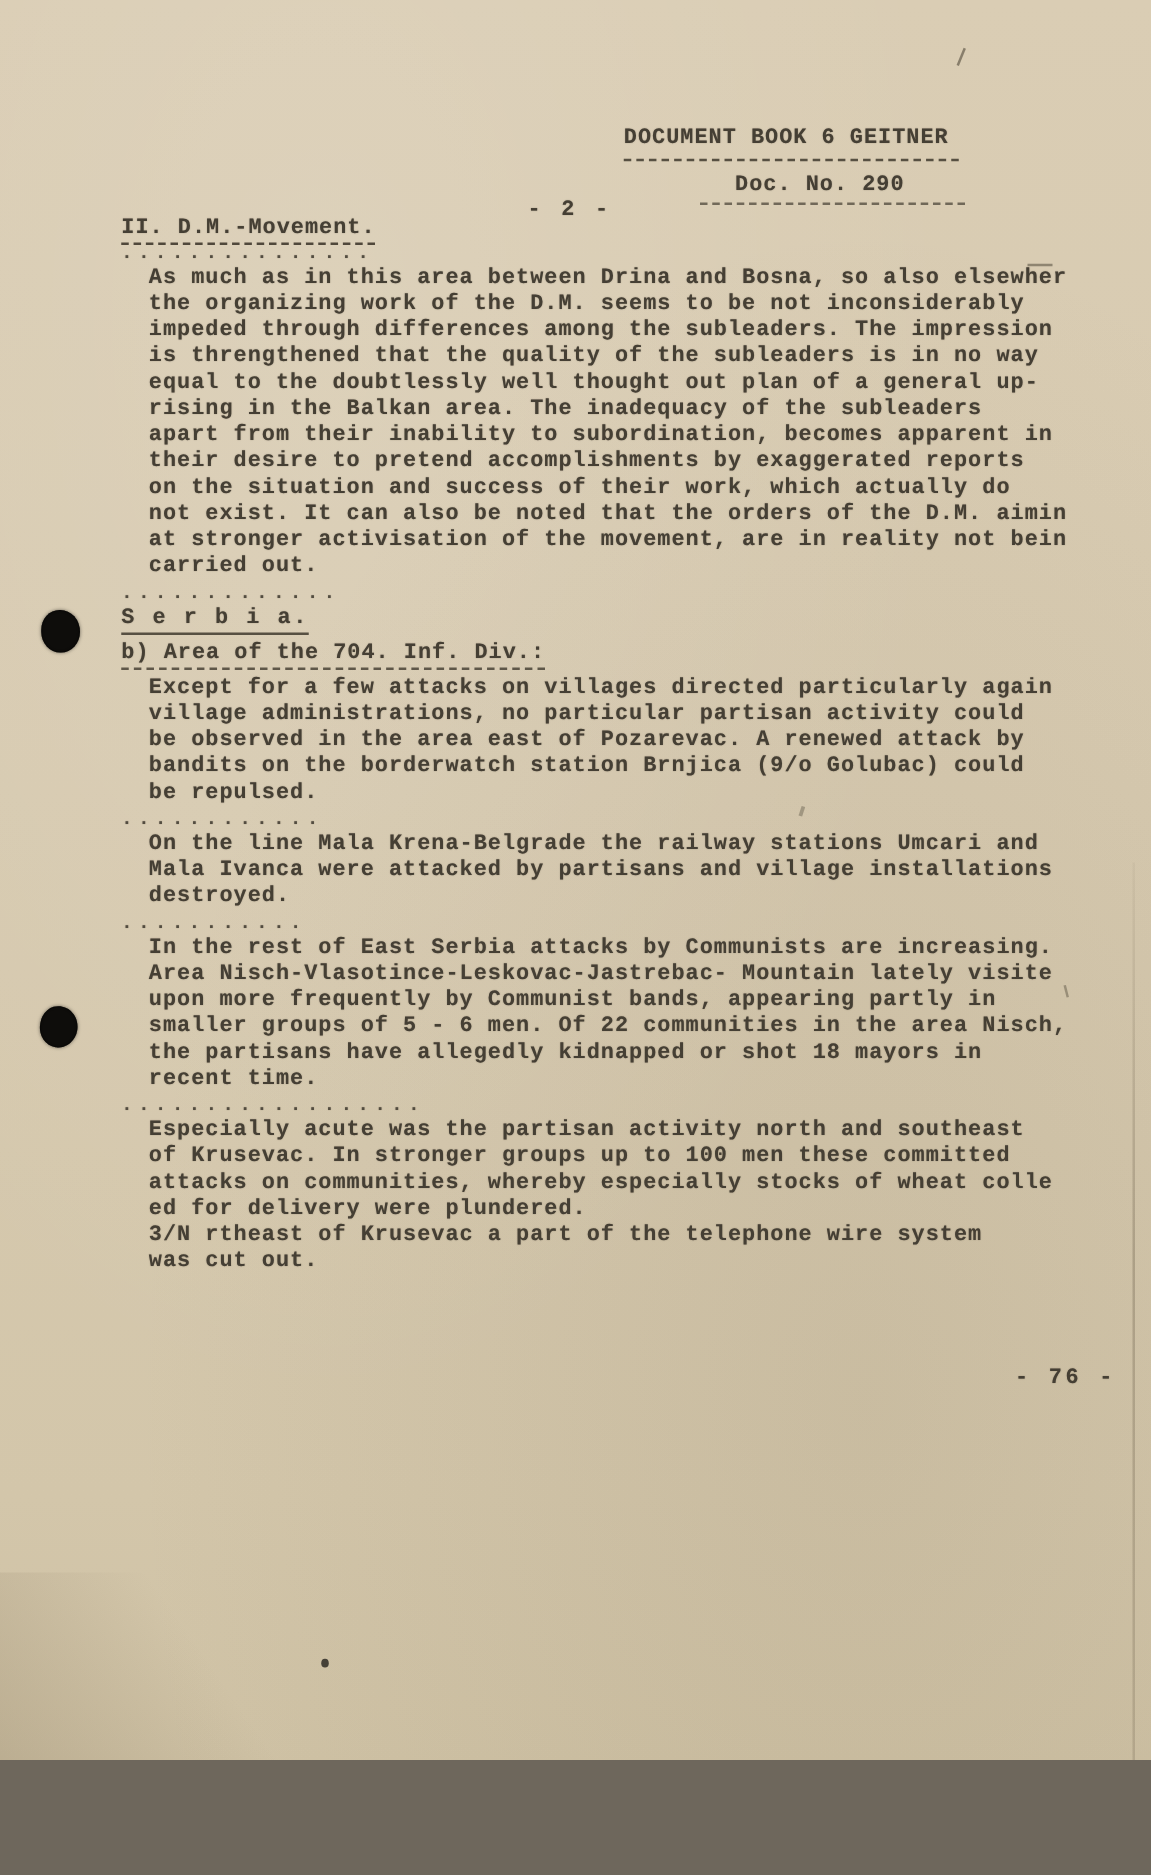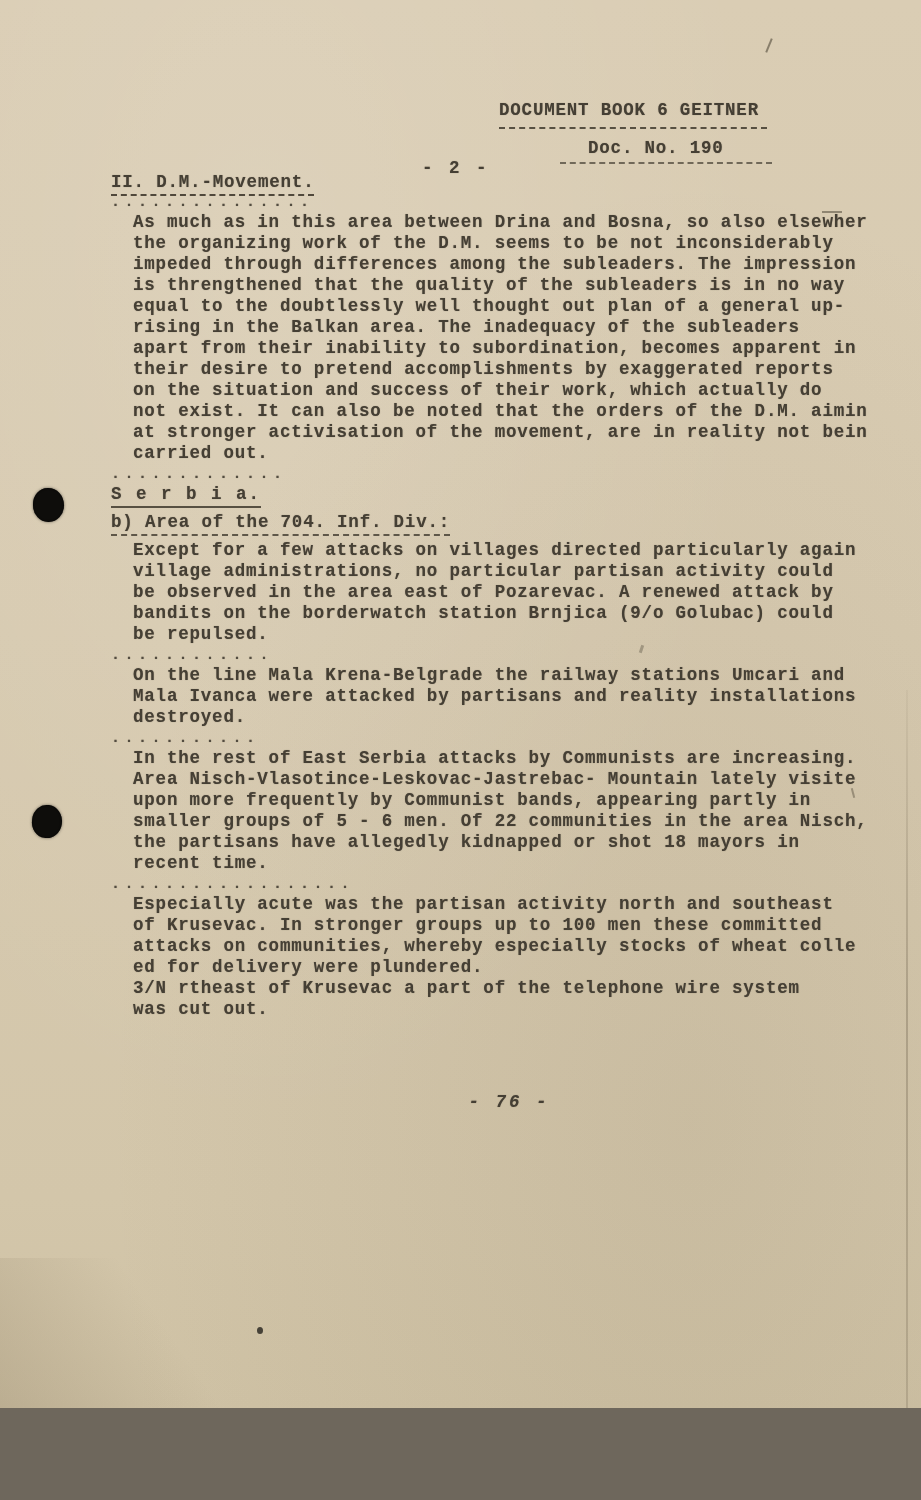--- a/index.html
+++ b/index.html
@@ -40,51 +40,51 @@
   .corner-shade{position:absolute;left:0;bottom:0;width:280px;height:150px;
              background:linear-gradient(55deg,rgba(118,102,76,.22),transparent 58%);}
   
   .tw{font-size:17.5px;letter-spacing:.8px;text-shadow:0 0 1px rgba(60,52,40,.45);}
   .hdr-title{position:absolute;left:499px;top:100px;}
   .hdr-rule{position:absolute;border-top:2px dashed rgba(64,57,46,.85);}
   .hdr-rule.r1{left:499px;top:127px;width:268px;}
   .hdr-rule.r2{left:560px;top:162px;width:212px;border-top-style:dashed;opacity:.8;}
   .hdr-doc{position:absolute;left:588px;top:138px;}
   .hdr-page{position:absolute;left:422px;top:158px;letter-spacing:3px;}
-  .content{position:absolute;left:111px;top:172px;width:796px;}
+  .content{position:absolute;left:97px;top:172px;width:796px;}
   .sec-head{height:24px;margin:0;}
   .u-dash{border-bottom:2px dashed rgba(64,57,46,.9);padding-bottom:2px;}
   .u-dash2{border-bottom:2px dashed rgba(64,57,46,.8);padding-bottom:2px;}
   .u-solid{border-bottom:2px solid rgba(64,57,46,.85);padding-bottom:2px;letter-spacing:2px;}
   .dots{line-height:10px;margin:2px 0;font-size:15px;letter-spacing:4.5px;opacity:.9;}
   .para{white-space:pre-wrap;margin:4px 0 6px 22px;line-height:21px;}
   .serbia{text-align:left;height:24px;margin:4px 40px 0 0;}
   .sub-head{height:24px;margin:4px 0 0 0;}
-  .footer-no{text-align:center;margin-top:72px;letter-spacing:3px;font-style:italic;}
+  .footer-no{text-align:right;margin-top:72px;letter-spacing:3px;}
 </style>
 </head>
 <body>
 
 <div class="page">
 
   <span class="punch p1"></span>
   <span class="punch p2"></span>
   <span class="speck sp1"></span>
   <span class="artifact-slash"></span>
   <span class="artifact-dashes"></span>
   <span class="artifact-tick"></span>
   <span class="artifact-comma"></span>
   <span class="edge-line"></span>
   <span class="fold-line"></span>
   <span class="below-fold"></span>
   <span class="corner-shade"></span>
 
   <div class="tw hdr-title">DOCUMENT BOOK 6 GEITNER</div>
   <div class="hdr-rule r1"></div>
-  <div class="tw hdr-doc">Doc. No. 190</div>
+  <div class="tw hdr-doc">Doc. No. 290</div>
   <div class="hdr-rule r2"></div>
   <div class="tw hdr-page">- 2 -</div>
 
   <div class="content tw">
 
     <div class="sec-head">
       <span class="u-dash">II. D.M.-Movement.</span>
     </div>
     <div class="dots">...............</div>
 
@@ -113,21 +113,21 @@
 
     <p class="para">Except for a few attacks on villages directed particularly again
 village administrations, no particular partisan activity could
 be observed in the area east of Pozarevac. A renewed attack by
 bandits on the borderwatch station Brnjica (9/o Golubac) could
 be repulsed.</p>
 
     <div class="dots">............</div>
 
     <p class="para">On the line Mala Krena-Belgrade the railway stations Umcari and
-Mala Ivanca were attacked by partisans and reality installations
+Mala Ivanca were attacked by partisans and village installations
 destroyed.</p>
 
     <div class="dots">...........</div>
 
     <p class="para">In the rest of East Serbia attacks by Communists are increasing.
 Area Nisch-Vlasotince-Leskovac-Jastrebac- Mountain lately visite
 upon more frequently by Communist bands, appearing partly in
 smaller groups of 5 - 6 men. Of 22 communities in the area Nisch,
 the partisans have allegedly kidnapped or shot 18 mayors in
 recent time.</p>

